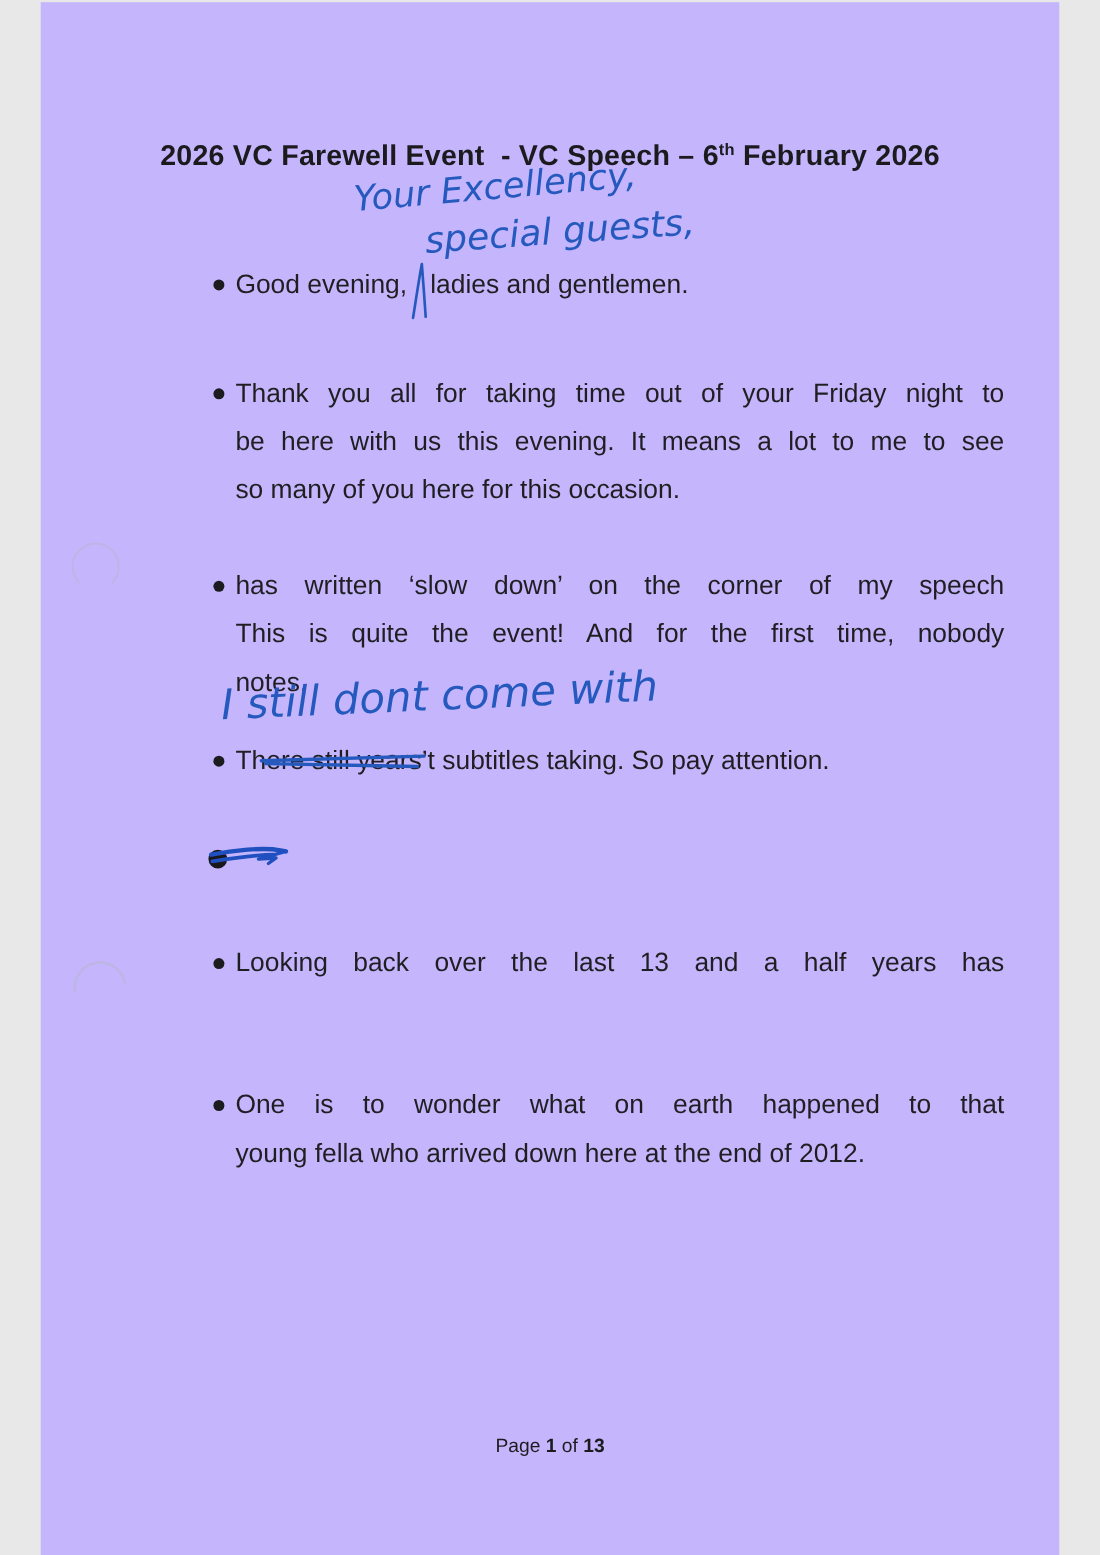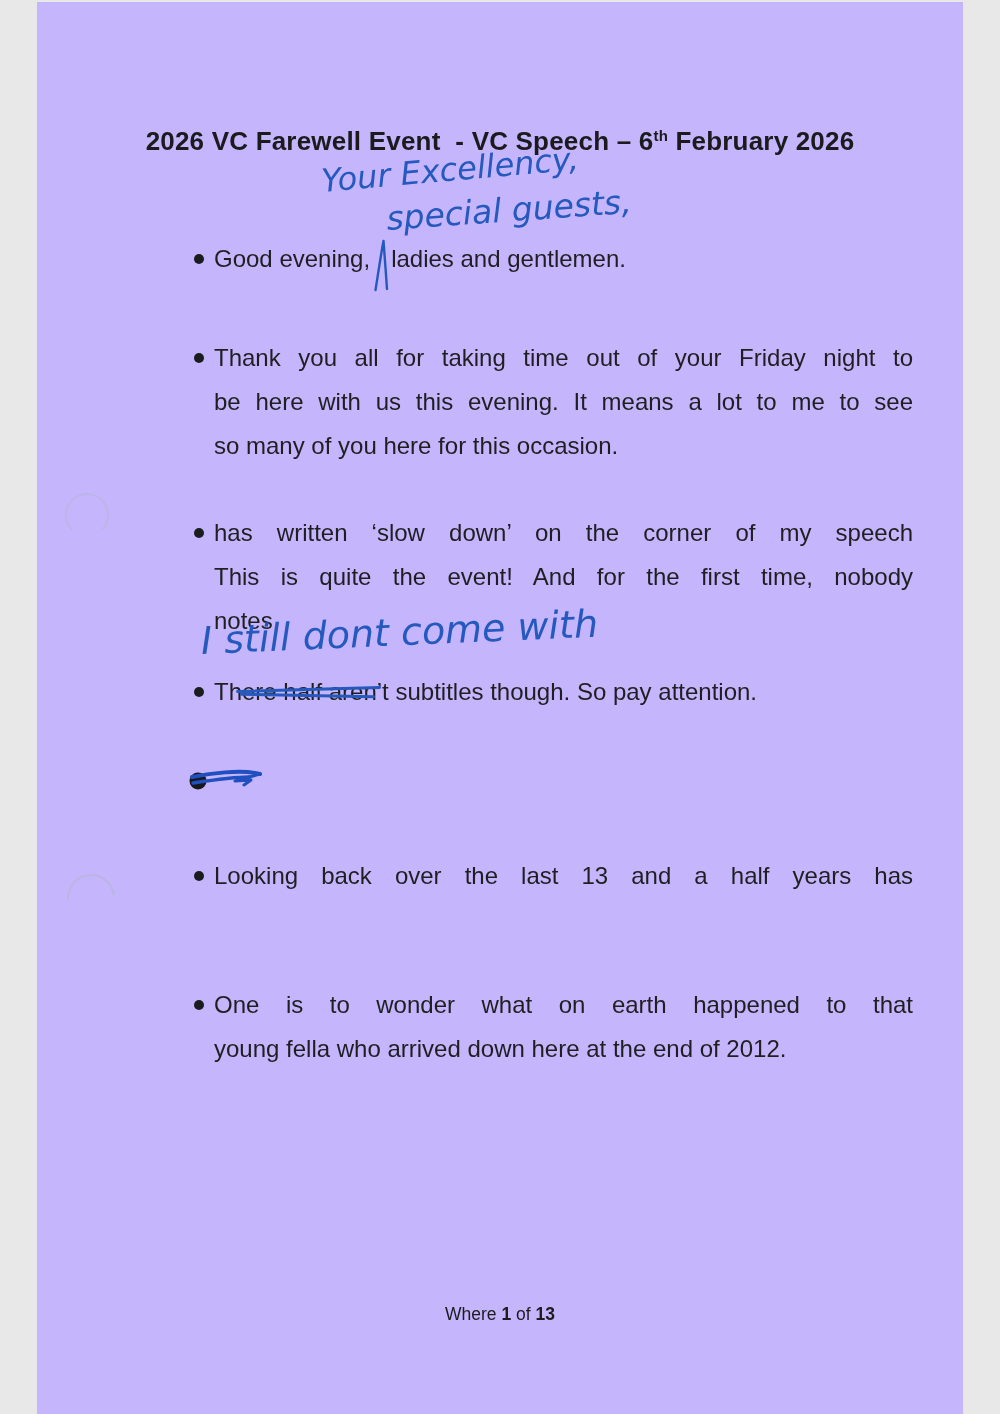--- a/index.html
+++ b/index.html
@@ -140,21 +140,21 @@
       <div class="jl">has written ‘slow down’ on the corner of my speech</div>
       <div class="jl">This is quite the event! And for the first time, nobody</div>
       <div class="ll">notes.</div>
     </div>
   </div>
 
   <div class="hw hw3">I still dont come with</div>
 
   <div class="brow" style="top:668px">
     <span class="dot"></span>
-    <div class="ptext ll"><span>Th</span><span class="strk">ere half aren</span><span>’t subtitles though. So pay attention.</span></div>
+    <div class="ptext ll"><span>Th</span><span class="strk">ere still years</span><span>’t subtitles taking. So pay attention.</span></div>
   </div>
 
   <svg class="scribble" width="78" height="30" viewBox="0 0 78 30">
     <circle cx="11" cy="15" r="8.5" fill="#17171c"></circle>
     <path d="M5 11 C25 7 52 4 68 7 L73 8" fill="none" stroke="#2050c0" stroke-width="4" stroke-linecap="round"></path>
     <path d="M6 17 C26 14 48 11 62 11" fill="none" stroke="#2050c0" stroke-width="3.4" stroke-linecap="round"></path>
     <path d="M73 8 L48 15 L64 14 L57 19" fill="none" stroke="#2050c0" stroke-width="3" stroke-linecap="round" stroke-linejoin="round"></path>
   </svg>
 
   <div class="brow" style="top:852px">
@@ -169,15 +169,15 @@
     <div class="ptext">
       <div class="jl">One is to wonder what on earth happened to that</div>
       <div class="ll">young fella who arrived down here at the end of 2012.</div>
     </div>
   </div>
 
 
   <div class="arc arc1"></div>
   <div class="arc arc2"></div>
 
-  <div class="footer"><span>Where </span><b>1</b><span> of </span><b>13</b></div>
+  <div class="footer"><span>Page </span><b>1</b><span> of </span><b>13</b></div>
 
 </div>
 
 </body></html>

